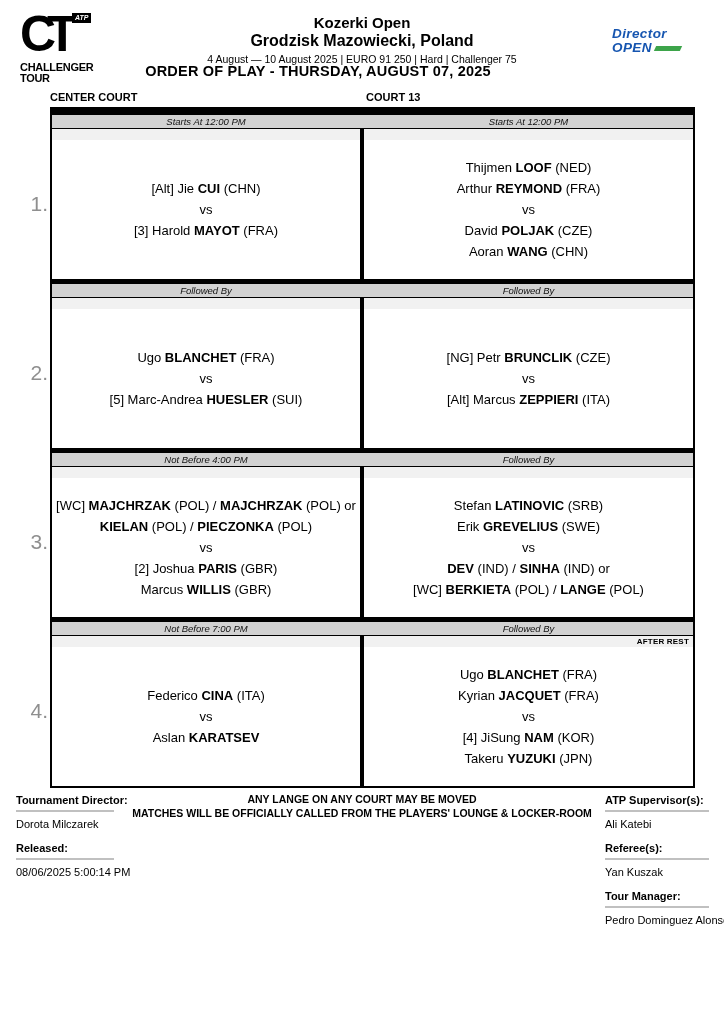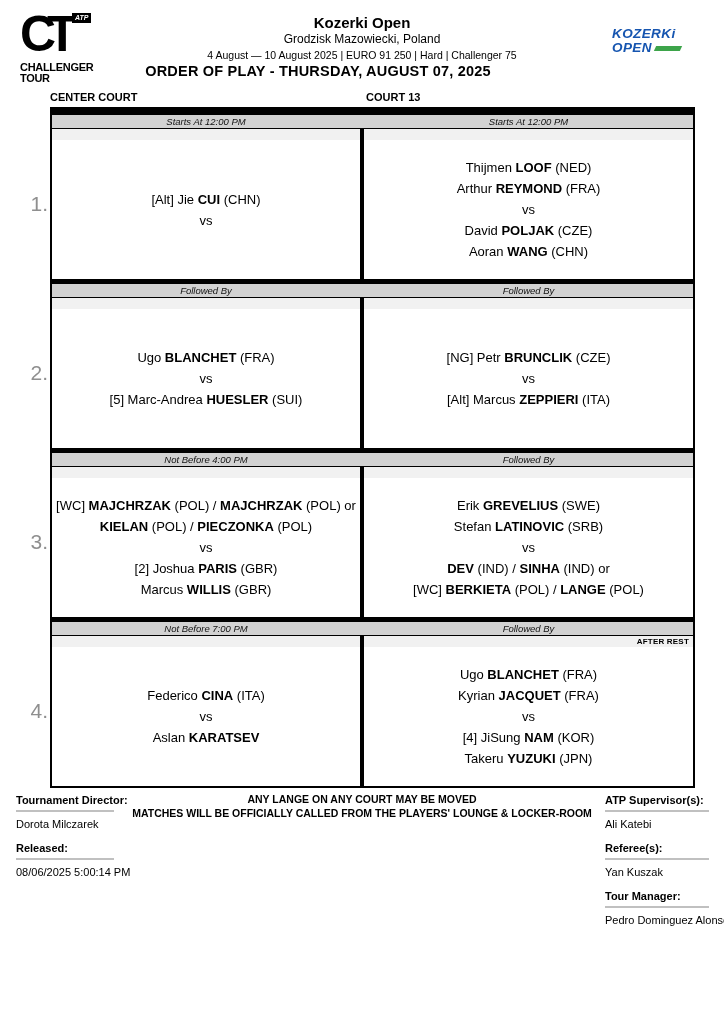--- a/index.html
+++ b/index.html
@@ -15,21 +15,21 @@
   .ct-mark { position:relative; height:52px; }
   .ct-text { font-weight:900; font-size:50px; line-height:48px; letter-spacing:-9px; }
   .atp-badge { position:absolute; top:3px; left:52px; background:#000; color:#fff;
     font-size:7px; font-weight:700; font-style:italic; padding:1px 3px; line-height:8px; }
   .ct-line { font-weight:700; font-size:11px; line-height:11px; letter-spacing:-0.3px; }
 
   
   .h-center { position:absolute; left:50%; transform:translateX(-50%); top:14px;
     width:440px; text-align:center; }
   .h-name { font-size:15px; font-weight:700; }
-  .h-loc  { font-size:12px; font-weight:400; margin-top:1px; }
+  .h-loc  { font-size:16px; font-weight:700; margin-top:1px; }
   .h-details { font-size:10.5px; margin-top:3px; }
 
   
   .kz-logo { position:absolute; right:10px; top:27px; width:102px;
     font-style:italic; font-weight:900; color:var(--kozerki-blue,#1655b0);
     line-height:14px; font-size:13.5px; letter-spacing:0.4px; }
   .kz-row2 { display:flex; align-items:center; }
   .kz-accent { display:inline-block; width:26px; height:5px;
     background:var(--kozerki-green,#3da44a); transform:skewX(-25deg); margin-left:3px; }
 
@@ -88,21 +88,21 @@
     <div class="ct-line">TOUR</div>
   </div>
 
   <div class="h-center">
     <div class="h-name">Kozerki Open</div>
     <div class="h-loc">Grodzisk Mazowiecki, Poland</div>
     <div class="h-details">4 August — 10 August 2025 | EURO 91 250 | Hard | Challenger 75</div>
   </div>
 
   <div class="kz-logo">
-    <div>KOZERKi</div>
+    <div>Director</div>
     <div class="kz-row2">
       <span>OPEN</span>
       <span class="kz-accent"></span>
     </div>
   </div>
 
   <div class="order-title">ORDER OF PLAY - THURSDAY, AUGUST 07, 2025</div>
 
   <div class="court-name c0">CENTER COURT</div>
   <div class="court-name c1">COURT 13</div>
@@ -115,20 +115,21 @@
           <div class="vdiv"></div>
           <div class="hcell cright">Starts At 12:00 PM</div>
         </div>
         <div class="m-brow">
           <div class="num">1.</div>
           <div class="bcell cleft">
             <div class="strip"></div>
             <div class="lines">
               <div class="line"><span>[Alt] Jie </span><span class="b">CUI</span><span> (CHN)</span></div>
               <div class="line"><span>vs</span></div>
+              <div class="line"><span>[3] Harold </span><span class="b">MAYOT</span><span> (FRA)</span></div>
             </div>
           </div>
           <div class="vdiv"></div>
           <div class="bcell cright">
             <div class="strip"></div>
             <div class="lines">
               <div class="line"><span>Thijmen </span><span class="b">LOOF</span><span> (NED)</span></div>
               <div class="line"><span>Arthur </span><span class="b">REYMOND</span><span> (FRA)</span></div>
               <div class="line"><span>vs</span></div>
               <div class="line"><span>David </span><span class="b">POLJAK</span><span> (CZE)</span></div>
@@ -177,22 +178,22 @@
               <div class="line"><span></span><span class="b">KIELAN</span><span> (POL) /  </span><span class="b">PIECZONKA</span><span> (POL)</span></div>
               <div class="line"><span>vs</span></div>
               <div class="line"><span>[2] Joshua </span><span class="b">PARIS</span><span> (GBR)</span></div>
               <div class="line"><span>Marcus </span><span class="b">WILLIS</span><span> (GBR)</span></div>
             </div>
           </div>
           <div class="vdiv"></div>
           <div class="bcell cright">
             <div class="strip"></div>
             <div class="lines">
+              <div class="line"><span>Stefan </span><span class="b">LATINOVIC</span><span> (SRB)</span></div>
               <div class="line"><span>Erik </span><span class="b">GREVELIUS</span><span> (SWE)</span></div>
-              <div class="line"><span>Stefan </span><span class="b">LATINOVIC</span><span> (SRB)</span></div>
               <div class="line"><span>vs</span></div>
               <div class="line"><span></span><span class="b">DEV</span><span> (IND) /  </span><span class="b">SINHA</span><span> (IND) or</span></div>
               <div class="line"><span>[WC] </span><span class="b">BERKIETA</span><span> (POL) /  </span><span class="b">LANGE</span><span> (POL)</span></div>
             </div>
           </div>
         </div>
         <div class="sep"></div>
         <div class="m-hrow">
           <div class="hcell cleft">Not Before 7:00 PM</div>
           <div class="vdiv"></div>

